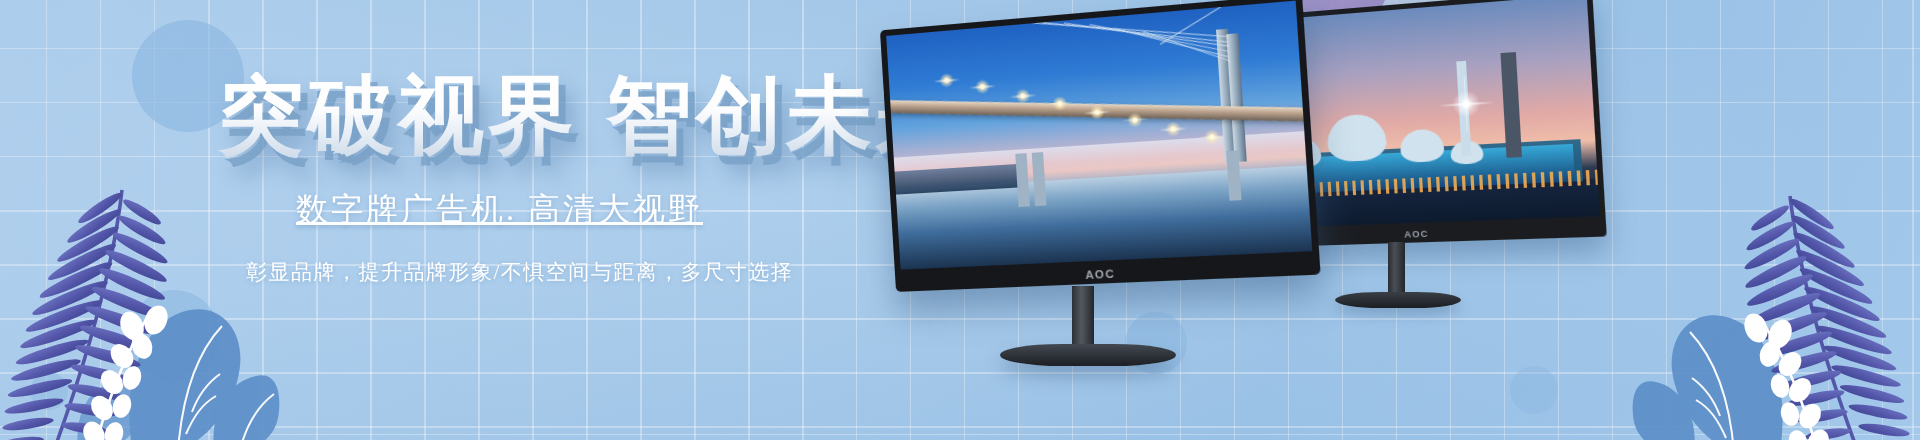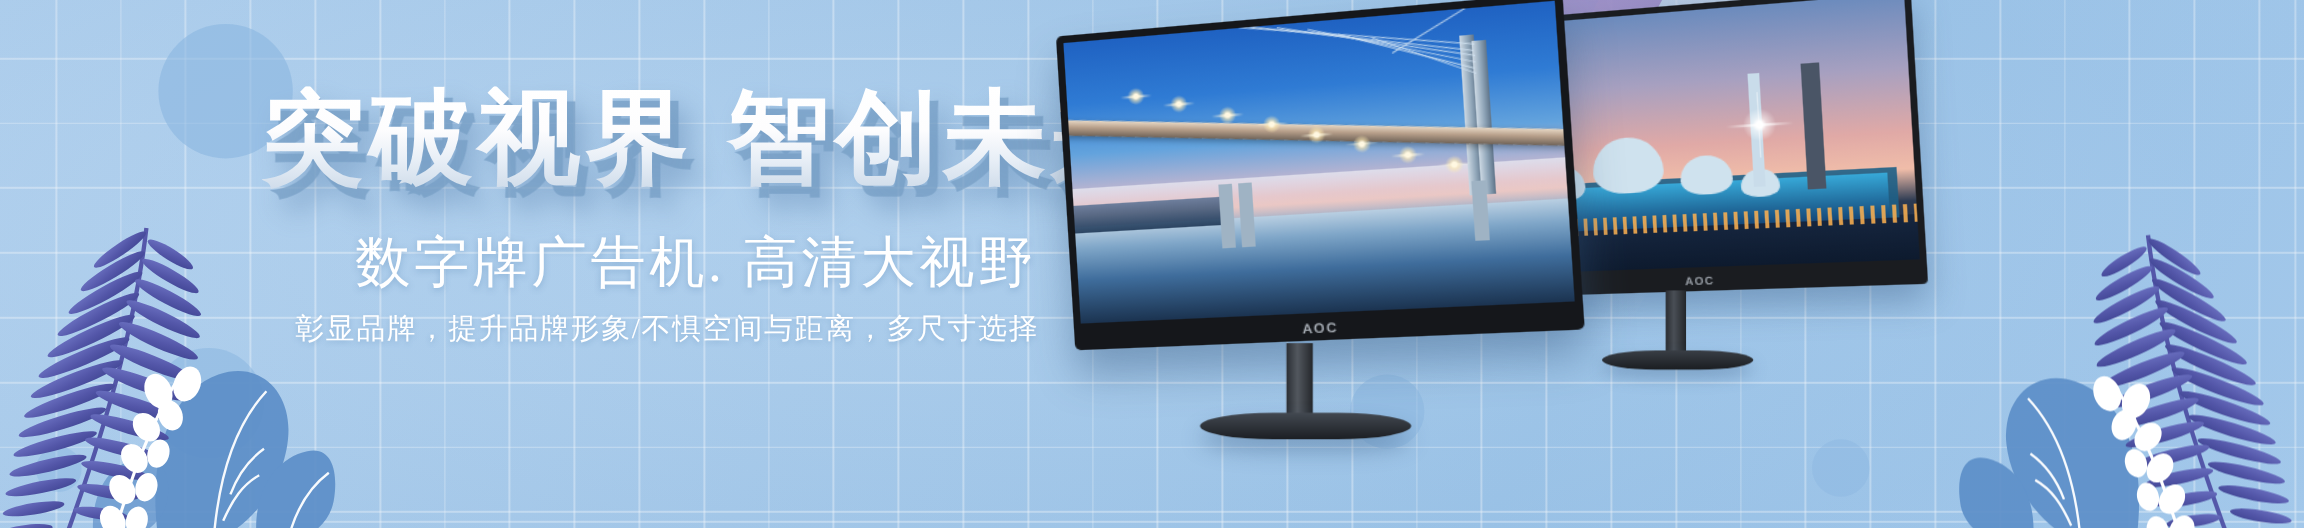--- a/index.html
+++ b/index.html
@@ -51,27 +51,28 @@
     position:absolute;left:218px;top:72px;
     font-size:86px;font-weight:bold;letter-spacing:4px;line-height:1;
     white-space:nowrap;
     background:linear-gradient(180deg,#ffffff 0%,#fdfdfe 42%,#e7eef6 72%,#cfdcea 100%);
     -webkit-background-clip:text;background-clip:text;color:transparent;
     filter:drop-shadow(7px 9px 0 rgba(118,158,196,.75)) drop-shadow(10px 13px 10px rgba(90,130,175,.45));
     font-family:"Liberation Sans","DejaVu Sans",sans-serif;
   }
   .subhead{
     position:absolute;left:296px;top:188px;
-    font-size:46px;letter-spacing:3px;color:#ffffff;white-space:nowrap;
+    font-size:32px;letter-spacing:3px;color:#ffffff;white-space:nowrap;
     font-family:"Liberation Serif","DejaVu Serif",serif;
     text-shadow:0 2px 5px rgba(95,140,185,.45);
+    text-decoration:underline;
   }
   .tagline{
     position:absolute;left:246px;top:258px;
-    font-size:24px;letter-spacing:1.5px;color:#ffffff;white-space:nowrap;
+    font-size:21px;letter-spacing:1.5px;color:#ffffff;white-space:nowrap;
     font-family:"Liberation Serif","DejaVu Serif",serif;
     text-shadow:0 1px 4px rgba(95,140,185,.4);
   }
   
   .monitors{position:absolute;left:880px;top:0;width:1040px;height:440px;}
   
   .mon-rear{position:absolute;left:355px;top:18px;width:345px;height:230px;
     transform:perspective(950px) rotateY(-12deg) rotate(-3.2deg);transform-origin:left center;}
   .mon-rear .bezel{
     position:absolute;inset:0;background:#1a1c20;border-radius:4px;

